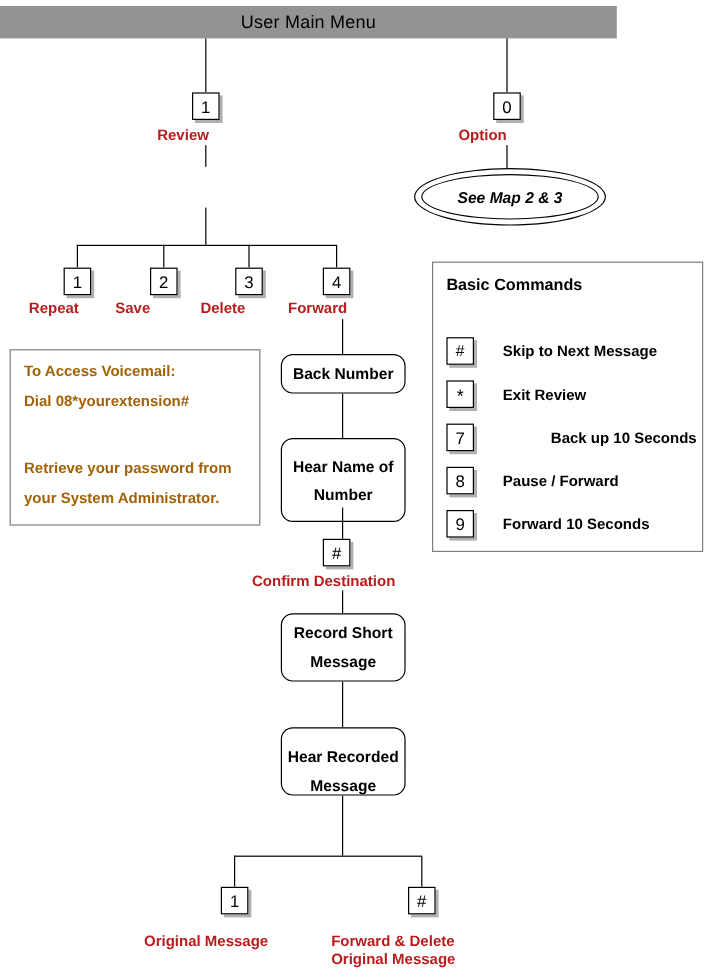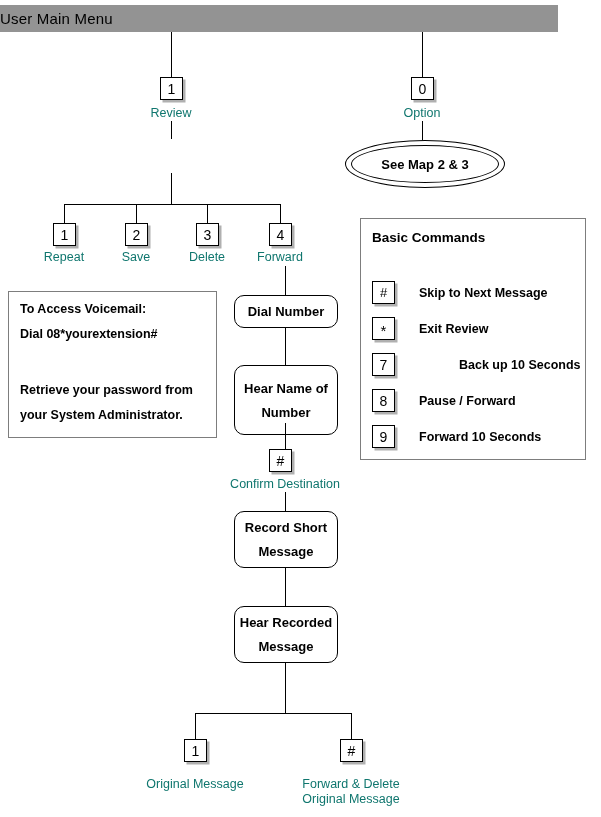--- a/index.html
+++ b/index.html
@@ -17,25 +17,26 @@
     height: 817px;
     background: #ffffff;
     overflow: hidden;
   }
 
   
   .header-bar {
     position: absolute;
     left: 0px;
     top: 5px;
-    width: 558px;
+    width: 514px;
     height: 27px;
     background: #939393;
     display: flex;
     align-items: center;
+    justify-content: center;
   }
   .header-bar .title {
     font-size: 15px;
     color: #000000;
     font-weight: 400;
     letter-spacing: 0.2px;
   }
 
   
   .vline {
@@ -63,23 +64,23 @@
     font-size: 14px;
     color: #000000;
     line-height: 1;
     box-sizing: border-box;
   }
 
   
   .lbl {
     position: absolute;
     font-size: 12.5px;
-    font-weight: normal;
-    color: #0f766e;
-    text-align: center;
+    font-weight: bold;
+    color: #b91c1c;
+    text-align: left;
     white-space: nowrap;
     line-height: 14px;
   }
   .lbl.two-line { white-space: normal; line-height: 15px; }
 
   
   .rbox {
     position: absolute;
     border: 1.4px solid #000000;
     border-radius: 10px;
@@ -109,20 +110,21 @@
     border: 1.4px solid #000000;
     border-radius: 50%;
     background: #ffffff;
     display: flex;
     align-items: center;
     justify-content: center;
     font-size: 13px;
     font-weight: bold;
     color: #000000;
     box-sizing: border-box;
+    font-style: italic;
   }
 
   
   .panel {
     position: absolute;
     border: 1px solid #7d7d7d;
     background: #ffffff;
     box-sizing: border-box;
   }
 
@@ -161,21 +163,21 @@
     font-size: 12.5px;
     font-weight: bold;
     color: #000000;
     white-space: nowrap;
   }
 
   .info-line {
     position: absolute;
     font-size: 12.5px;
     font-weight: bold;
-    color: #000000;
+    color: #a16207;
     white-space: nowrap;
     line-height: 14px;
   }
 </style>
 </head>
 <body>
 
 <div id="canvas">
 
   <div class="header-bar">
@@ -227,21 +229,21 @@
   <div class="lbl" style="left:167px; top:250px; width:80px;">Delete</div>
 
   <div class="key" style="left:269px; top:223px;">
     <span>4</span>
   </div>
   <div class="lbl" style="left:240px; top:250px; width:80px;">Forward</div>
 
   <div class="vline" style="left:285px; top:266px; height:29px;"></div>
 
   <div class="rbox" style="left:234px; top:295px; width:104px; height:33px;">
-    <span>Dial Number</span>
+    <span>Back Number</span>
   </div>
 
   <div class="vline" style="left:285px; top:328px; height:37px;"></div>
 
   <div class="rbox" style="left:234px; top:365px; width:104px; height:70px;">
     <span>Hear Name of</span>
     <span class="line2">Number</span>
   </div>
 
   <div class="vline" style="left:285px; top:423px; height:26px;"></div>
@@ -253,21 +255,21 @@
 
   <div class="vline" style="left:285px; top:492px; height:19px;"></div>
 
   <div class="rbox" style="left:234px; top:511px; width:104px; height:57px;">
     <span>Record Short</span>
     <span class="line2">Message</span>
   </div>
 
   <div class="vline" style="left:285px; top:568px; height:38px;"></div>
 
-  <div class="rbox" style="left:234px; top:606px; width:104px; height:57px;">
+  <div class="rbox" style="left:234px; top:606px; width:104px; height:57px;justify-content:flex-end;">
     <span>Hear Recorded</span>
     <span class="line2">Message</span>
   </div>
 
   <div class="vline" style="left:285px; top:663px; height:50px;"></div>
   <div class="hline" style="left:195px; top:713px; width:156px;"></div>
   <div class="vline" style="left:195px; top:713px; height:26px;"></div>
   <div class="vline" style="left:351px; top:713px; height:26px;"></div>
 
   <div class="key" style="left:184px; top:739px;">

